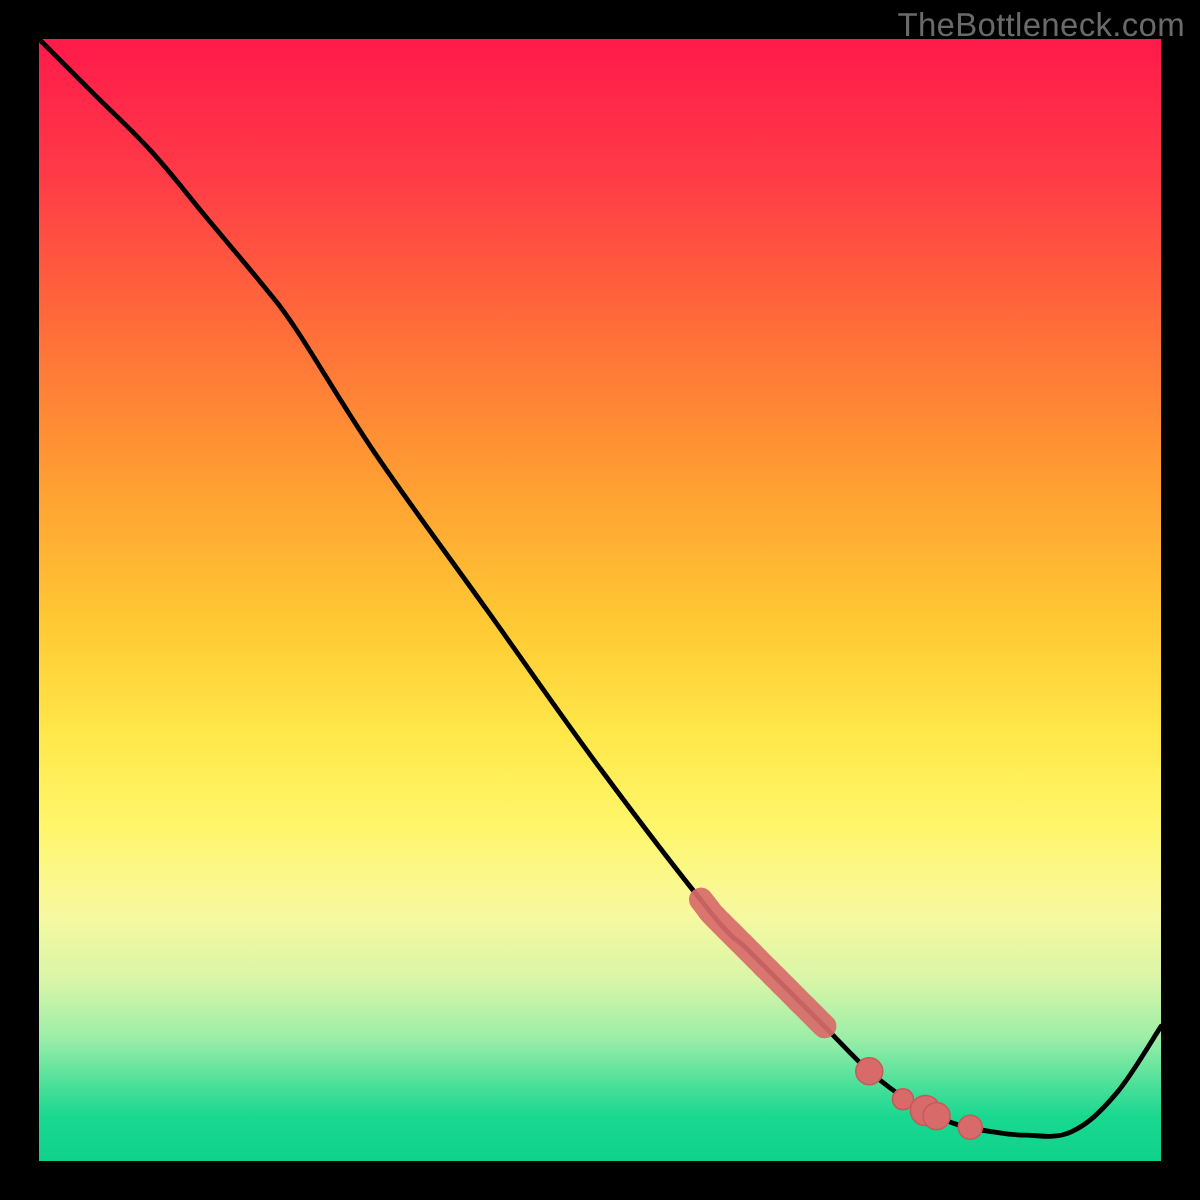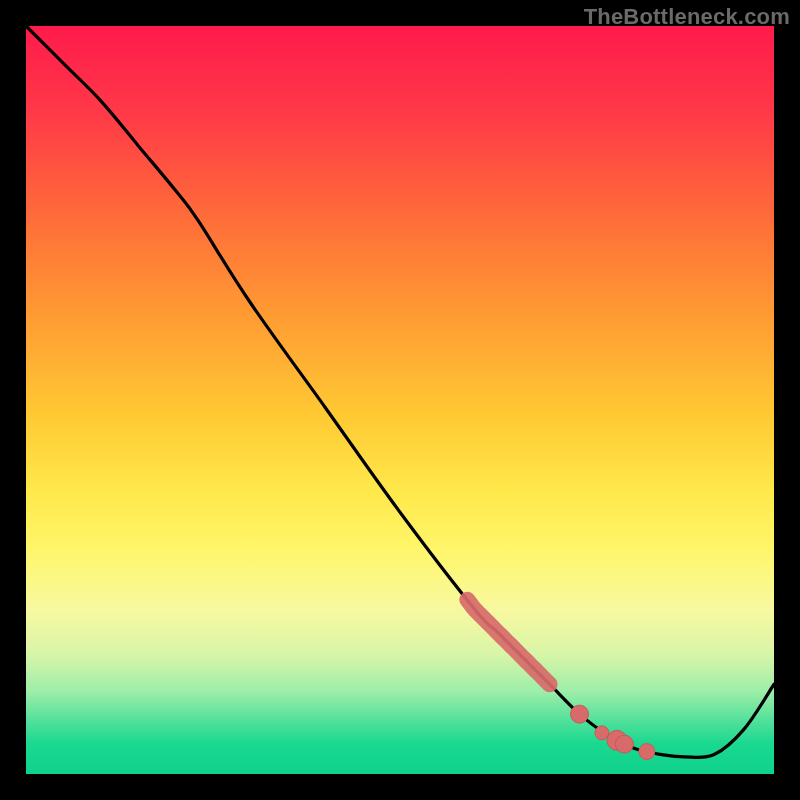--- a/index.html
+++ b/index.html
@@ -40,21 +40,21 @@
       #4fe09a 93%,
       #1ad890 96%,
       #0fd28c 100%
     );
   }
   .watermark {
     position: absolute;
     top: 4px;
     right: 10px;
     color: #6a6a6a;
-    font-weight: 700;
+    font-weight: 400;
     font-size: 22px;
     letter-spacing: 0.2px;
     user-select: none;
   }
   svg.curve {
     position: absolute;
     left: 0;
     top: 0;
     width: 748px;
     height: 748px;

